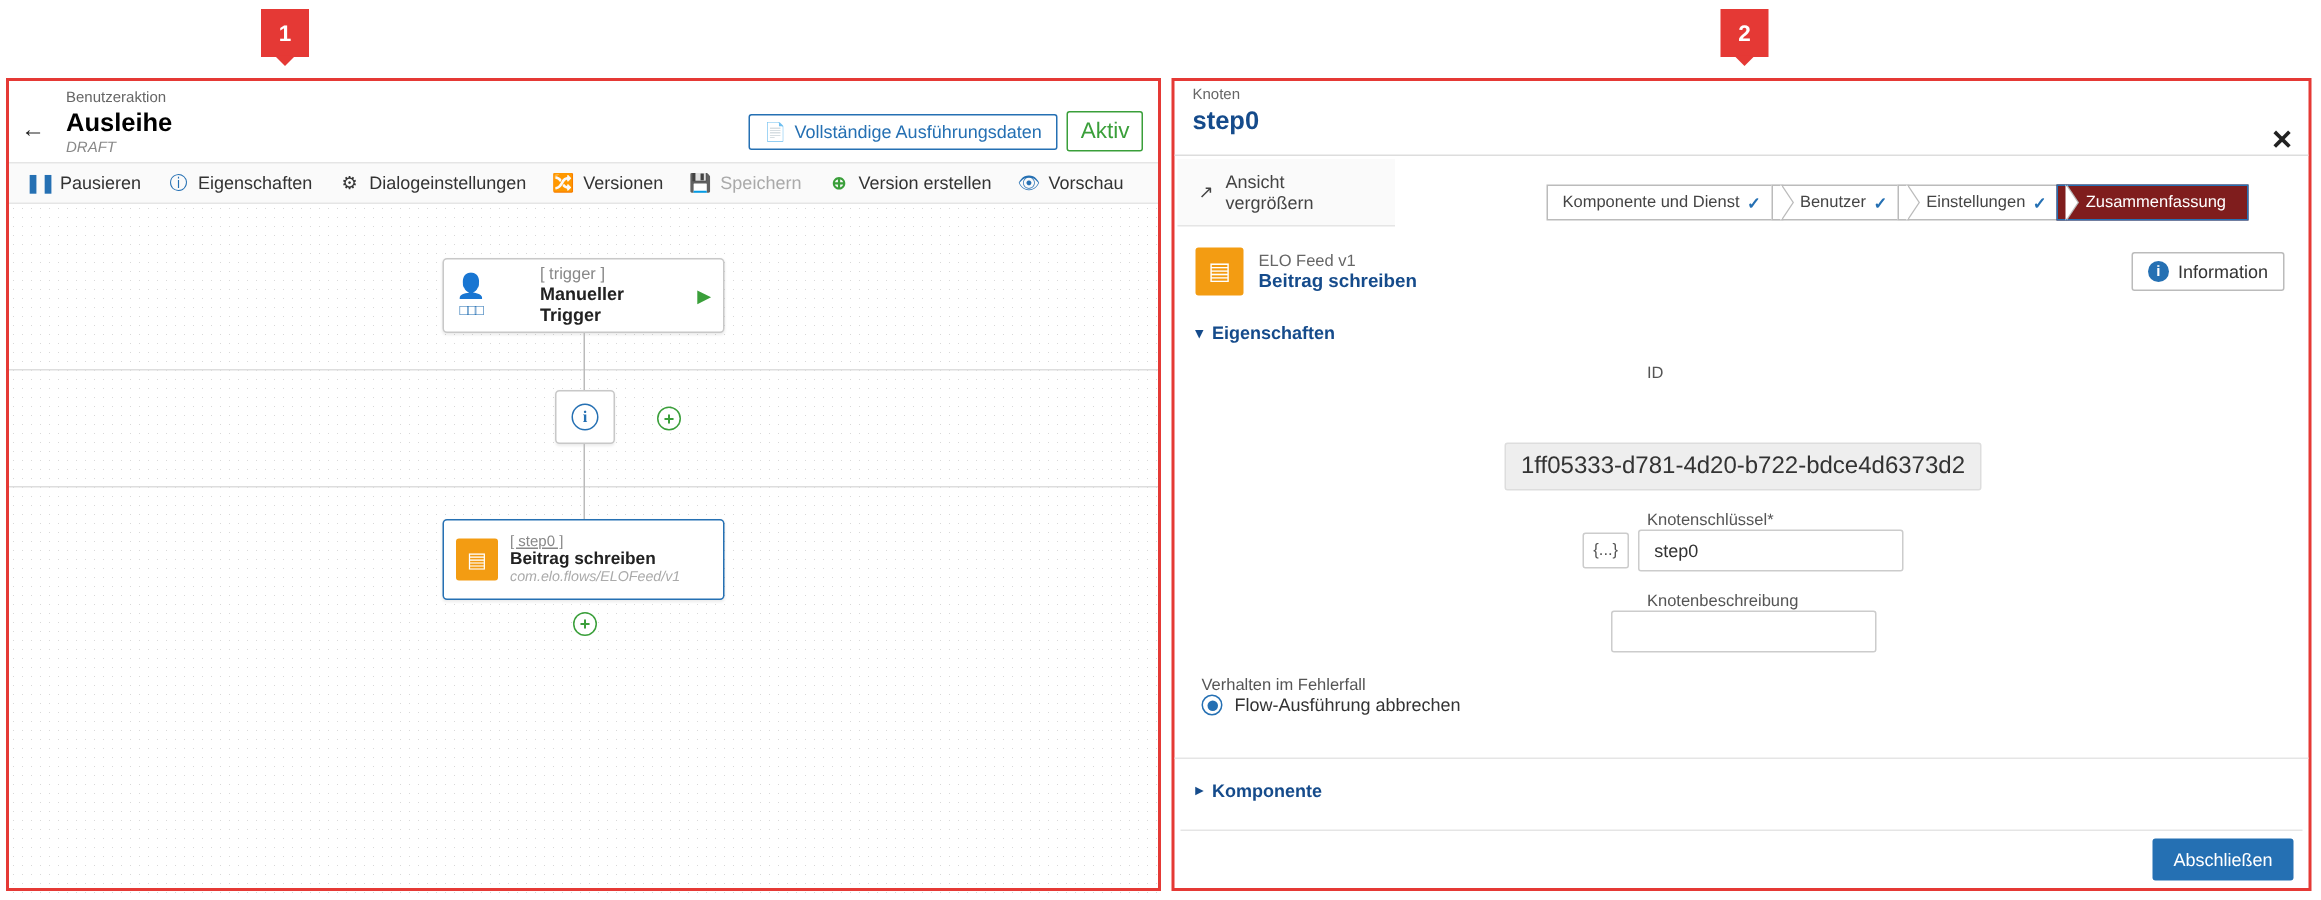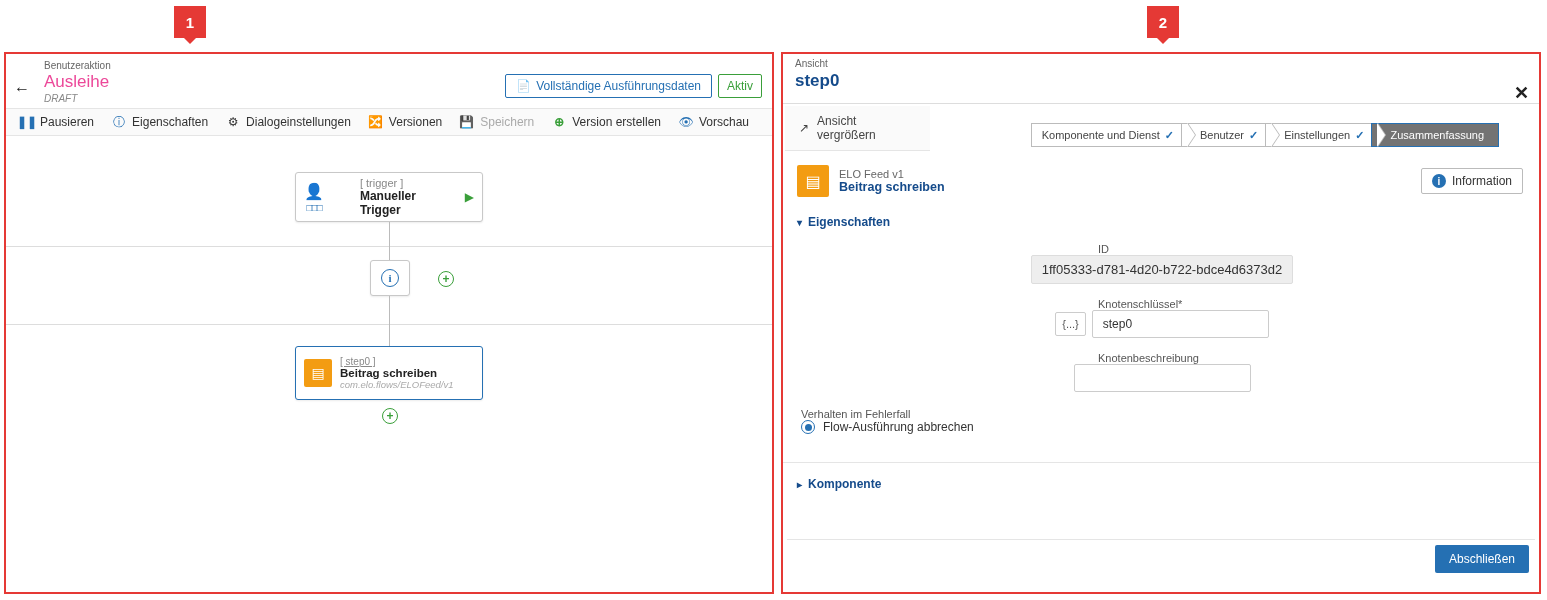--- a/index.html
+++ b/index.html
@@ -11,25 +11,25 @@
 .callout-2 { top: 6px; left: 1147px; }
 
 .panel { position: absolute; background: #fff; border: 2px solid #e53935; }
 .panel-left { left: 4px; top: 52px; width: 770px; height: 542px; }
 .panel-right { left: 781px; top: 52px; width: 760px; height: 542px; }
 
 
 .pl-header { padding: 6px 12px 4px 38px; position: relative; }
 .pl-back { position: absolute; left: 8px; top: 24px; font-size: 16px; color: #222; cursor: pointer; }
 .pl-type { font-size: 10px; color: #666; }
-.pl-title { font-size: 17px; color: #ec4899; font-weight: 400; margin-top: 1px; }
+.pl-title { font-size: 17px; color: #000000; font-weight: 700; margin-top: 1px; }
 .pl-draft { font-size: 10px; color: #888; font-style: italic; margin-top: 1px; }
 .pl-head-btns { position: absolute; right: 10px; top: 20px; display: flex; gap: 6px; align-items: center; }
 .btn-outline { border: 1px solid #2570b3; color: #2570b3; background: #fff; padding: 4px 10px; font-size: 12px; border-radius: 2px; cursor: pointer; display: flex; align-items: center; gap: 5px; }
-.btn-aktiv { border: 1px solid #3a9f3a; color: #3a9f3a; background: #fff; padding: 4px 8px; font-size: 12px; border-radius: 2px; cursor: pointer; }
+.btn-aktiv { border: 1px solid #3a9f3a; color: #3a9f3a; background: #fff; padding: 4px 8px; font-size: 15px; border-radius: 2px; cursor: pointer; }
 
 .pl-toolbar { display: flex; align-items: center; gap: 18px; padding: 6px 14px; border-top: 1px solid #e5e5e5; border-bottom: 1px solid #e5e5e5; background: #fafafa; font-size: 12px; }
 .tb-item { display: flex; align-items: center; gap: 6px; color: #333; cursor: pointer; }
 .tb-item.disabled { color: #aaa; }
 .tb-icon { display: inline-flex; width: 14px; height: 14px; align-items: center; justify-content: center; }
 
 .pl-canvas { position: relative; height: 460px; background-image: radial-gradient(circle, #d8d8d8 0.5px, transparent 0.5px); background-size: 6px 6px; background-position: 0 0; }
 .hline { position: absolute; left: 0; right: 0; height: 1px; background: #ddd; }
 .hline-1 { top: 110px; }
 .hline-2 { top: 188px; }
@@ -63,53 +63,53 @@
 
 .pr-header { padding: 4px 12px 4px 12px; position: relative; border-bottom: 1px solid #ddd; min-height: 50px;}
 .pr-type { font-size: 10px; color: #666; }
 .pr-title { font-size: 17px; color: #154b8b; font-weight: 600; margin-top: 2px; }
 .pr-close { position: absolute; right: 10px; top: 28px; font-size: 18px; color: #222; cursor: pointer; font-weight: bold; }
 
 .wizard { position: absolute; right: 40px; top: 26px; display: flex; align-items: center; height: 24px; font-size: 11px; margin-top: 43px; }
 .wiz-step { position: relative; display: flex; align-items: center; gap: 5px; padding: 0 14px 0 18px; height: 24px; border: 1px solid #bbb; background: #fff; color: #444; margin-left: -8px; }
 .wiz-step:first-child { margin-left: 0; padding-left: 10px; }
 .wiz-step .chk { color: #2570b3; font-weight: bold; font-size: 11px;}
-.wiz-step.active { background: #737373; border-color: #2570b3; color: #fff; }
+.wiz-step.active { background: #7f1d1d; border-color: #2570b3; color: #fff; }
 .wiz-arrow-r { position: absolute; right: -7px; top: -1px; width: 0; height: 0; border-top: 12px solid transparent; border-bottom: 12px solid transparent; border-left: 8px solid #fff; z-index: 2;}
 .wiz-arrow-r-border { position: absolute; right: -8px; top: -1px; width: 0; height: 0; border-top: 12px solid transparent; border-bottom: 12px solid transparent; border-left: 8px solid #bbb; z-index: 1;}
 
 .pr-expand { padding: 8px 14px; border-bottom: 1px solid #e5e5e5; display: inline-flex; align-items: center; gap: 8px; font-size: 12px; color: #444; cursor: pointer; background:#fafafa; width:145px; margin: 2px 0 0 2px; }
 .pr-expand .exp-icon { font-size: 12px; }
 
 .pr-body { padding: 14px 16px 14px 14px; }
 .pr-feedrow { display: flex; align-items: center; gap: 10px; margin-bottom: 18px; }
 .pr-feedicon { width: 32px; height: 32px; background: #f39c12; border-radius: 2px; color:#fff; display:flex; align-items:center; justify-content:center; font-size:16px; }
 .pr-feedlabels .ver { font-size: 11px; color: #666; }
 .pr-feedlabels .ttl { font-size: 12.5px; color: #154b8b; font-weight: 600; }
 .btn-info { margin-left: auto; border: 1px solid #bbb; background: #fff; padding: 5px 10px; font-size: 12px; border-radius: 2px; display: flex; align-items: center; gap: 6px; color: #333; cursor: pointer; }
 .btn-info .i { width: 14px; height: 14px; border-radius: 50%; background: #2570b3; color: #fff; font-size: 10px; display: flex; align-items: center; justify-content: center; font-weight: bold; }
 
 .section-hdr { display: flex; align-items: center; gap: 6px; color: #154b8b; font-size: 12px; font-weight: 600; cursor: pointer; margin-bottom: 14px; }
 .section-hdr .chev { font-size: 10px; }
 
 .form-row { display: flex; align-items: center; margin-bottom: 14px; padding-left: 4px; flex-direction: column; }
 .form-label { width: 128px; font-size: 11px; color: #555; flex-shrink: 0; }
 .form-field { flex: 1; }
-.ro-input { width: 100%; background: #eee; border: 1px solid #ddd; padding: 6px 10px; font-size: 13px; color: #333; border-radius: 2px; }
+.ro-input { width: 100%; background: #eee; border: 1px solid #ddd; padding: 6px 10px; font-size: 16px; color: #333; border-radius: 2px; margin-top: 40px; }
 .txt-input { width: 100%; border: 1px solid #ccc; padding: 6px 10px; font-size: 12px; color: #333; border-radius: 2px; }
 .key-wrap { display: flex; gap: 6px; align-items: center; }
 .key-pre { border: 1px solid #ccc; border-radius: 2px; padding: 5px 6px; font-size: 11px; color: #555; background: #fff; cursor: pointer; }
 .radio-row { display: flex; align-items: center; gap: 8px; margin-bottom: 10px; font-size: 12px; color: #333; cursor: pointer; }
 .radio-dot { width: 14px; height: 14px; border: 1.5px solid #888; border-radius: 50%; display: flex; align-items: center; justify-content: center; }
 .radio-dot.sel { border-color: #2570b3; }
 .radio-dot.sel::after { content: ""; width: 7px; height: 7px; border-radius: 50%; background: #2570b3; }
 
 .pr-divider { border-top: 1px solid #e5e5e5; margin: 18px -16px 14px -14px; }
 
-.pr-footer { position: absolute; bottom: 14px; right: 4px; left: 4px; border-top: 1px solid #e5e5e5; padding: 5px 6px; display: flex; justify-content: flex-end; background:#fff; }
+.pr-footer { position: absolute; bottom: 0; right: 4px; left: 4px; border-top: 1px solid #e5e5e5; padding: 5px 6px; display: flex; justify-content: flex-end; background:#fff; }
 .btn-primary { background: #2570b3; color: #fff; border: none; padding: 7px 14px; font-size: 12px; border-radius: 2px; cursor: pointer; }
 </style>
 </head>
 <body>
 
 <div class="callout callout-1">1</div>
 <div class="callout callout-2">2</div>
 
 <div class="panel panel-left">
   <div class="pl-header">
@@ -189,21 +189,21 @@
         <div class="slabel-name">Beitrag schreiben</div>
         <div class="slabel-sub">com.elo.flows/ELOFeed/v1</div>
       </div>
     </div>
     <div class="plus-btn plus-2">+</div>
   </div>
 </div>
 
 <div class="panel panel-right">
   <div class="pr-header">
-    <div class="pr-type">Ansicht</div>
+    <div class="pr-type">Knoten</div>
     <div class="pr-title">step0</div>
 
     <div class="wizard">
       <div class="wiz-step">
         <span>Komponente und Dienst</span>
         <span class="chk">✓</span>
         <span class="wiz-arrow-r-border"></span>
           <span class="wiz-arrow-r"></span>
       </div>
       <div class="wiz-step">

